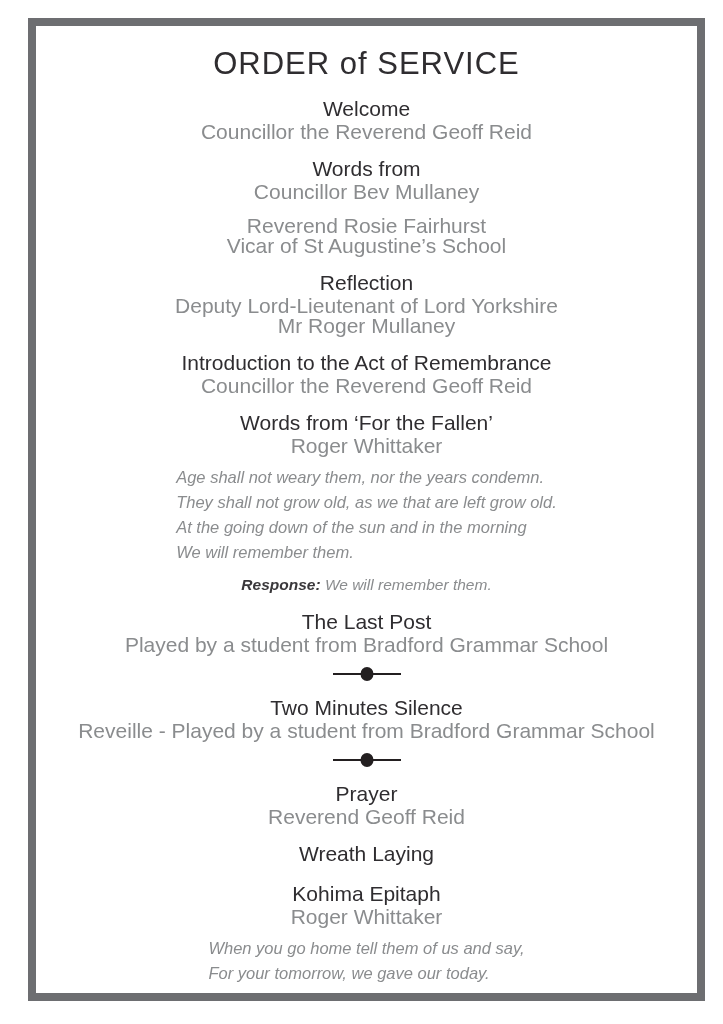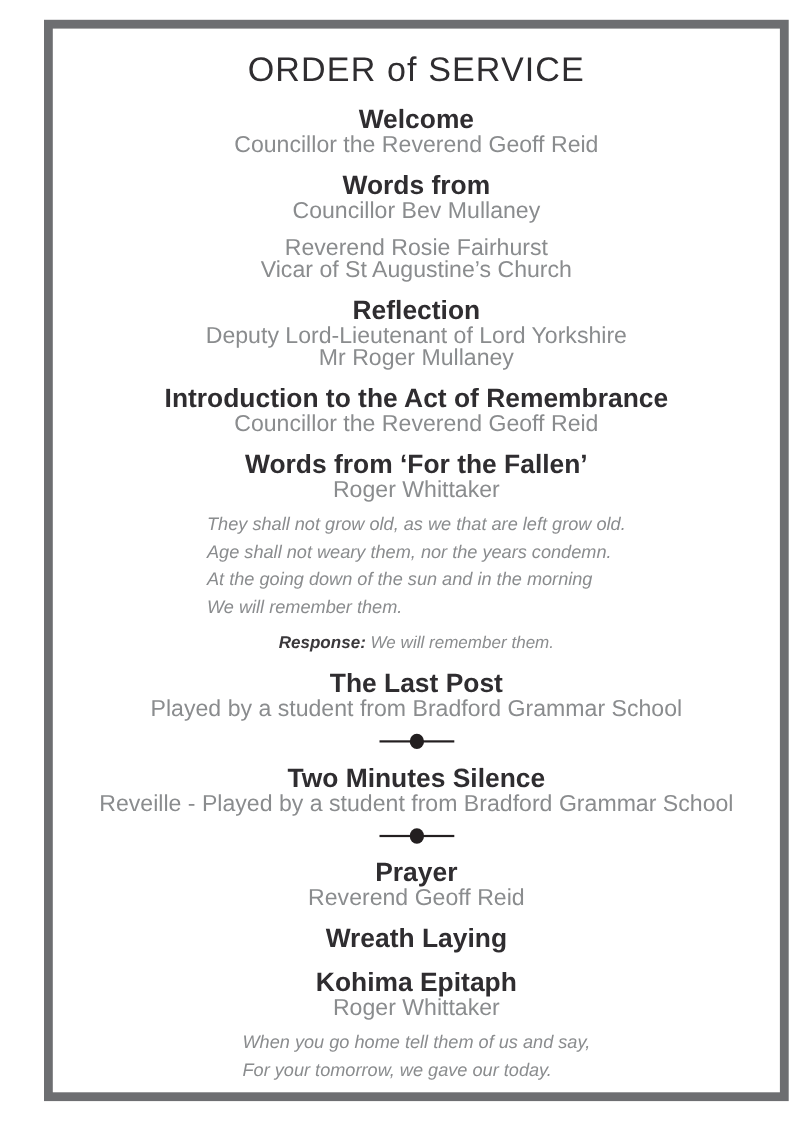--- a/index.html
+++ b/index.html
@@ -10,21 +10,21 @@
   }
   #canvas {
     position: relative;
     width: 723px;
     height: 1024px;
     background: #ffffff;
     overflow: hidden;
   }
   #frame {
     position: absolute;
-    left: 40px;
+    left: 28px;
     top: 18px;
     width: 677px;
     height: 983px;
     box-sizing: border-box;
     border: 8px solid var(--frame-color, #6d6e71);
     background: #ffffff;
     padding-left: 48px;
   }
   #content {
     position: absolute;
@@ -38,23 +38,23 @@
     font-size: 31px;
     letter-spacing: 1px;
     color: var(--heading-color, #2f2d30);
     font-weight: 400;
     margin: 0 0 2px 0;
   }
   .section {
     margin-top: 14px;
   }
   .section-heading {
-    font-size: 24px;
+    font-size: 21px;
     color: var(--heading-color, #2f2d30);
-    font-weight: 700;
+    font-weight: 400;
     line-height: 26px;
   }
   .section-subline {
     font-size: 21px;
     color: var(--subtext-color, #8a8c8e);
     line-height: 20px;
   }
   .poem {
     display: inline-block;
     text-align: left;
@@ -113,36 +113,36 @@
         <div class="section">
           <div class="section-heading">Welcome</div>
           <div class="section-subline">Councillor the Reverend Geoff Reid</div>
         </div>
         <div class="section">
           <div class="section-heading">Words from</div>
           <div class="section-subline">Councillor Bev Mullaney</div>
         </div>
         <div class="section">
           <div class="section-subline">Reverend Rosie Fairhurst</div>
-          <div class="section-subline">Vicar of St Augustine’s Church</div>
+          <div class="section-subline">Vicar of St Augustine’s School</div>
         </div>
         <div class="section">
           <div class="section-heading">Reflection</div>
           <div class="section-subline">Deputy Lord-Lieutenant of Lord Yorkshire</div>
           <div class="section-subline">Mr Roger Mullaney</div>
         </div>
         <div class="section">
           <div class="section-heading">Introduction to the Act of Remembrance</div>
           <div class="section-subline">Councillor the Reverend Geoff Reid</div>
         </div>
         <div class="section">
           <div class="section-heading">Words from ‘For the Fallen’</div>
           <div class="section-subline">Roger Whittaker</div>
         </div>
-        <div class="poem-wrap"><div class="poem"><div class="poem-line">They shall not grow old, as we that are left grow old.</div><div class="poem-line">Age shall not weary them, nor the years condemn.</div><div class="poem-line">At the going down of the sun and in the morning</div><div class="poem-line">We will remember them.</div></div></div>
+        <div class="poem-wrap"><div class="poem"><div class="poem-line">Age shall not weary them, nor the years condemn.</div><div class="poem-line">They shall not grow old, as we that are left grow old.</div><div class="poem-line">At the going down of the sun and in the morning</div><div class="poem-line">We will remember them.</div></div></div>
         <div class="response-line"><span class="response-label">Response:</span> <span> We will remember them.</span></div>
         <div class="section">
           <div class="section-heading">The Last Post</div>
           <div class="section-subline">Played by a student from Bradford Grammar School</div>
         </div>
         <div class="divider">
           <div class="divider-line"></div>
           <div class="divider-dot"></div>
         </div>
         <div class="section">

